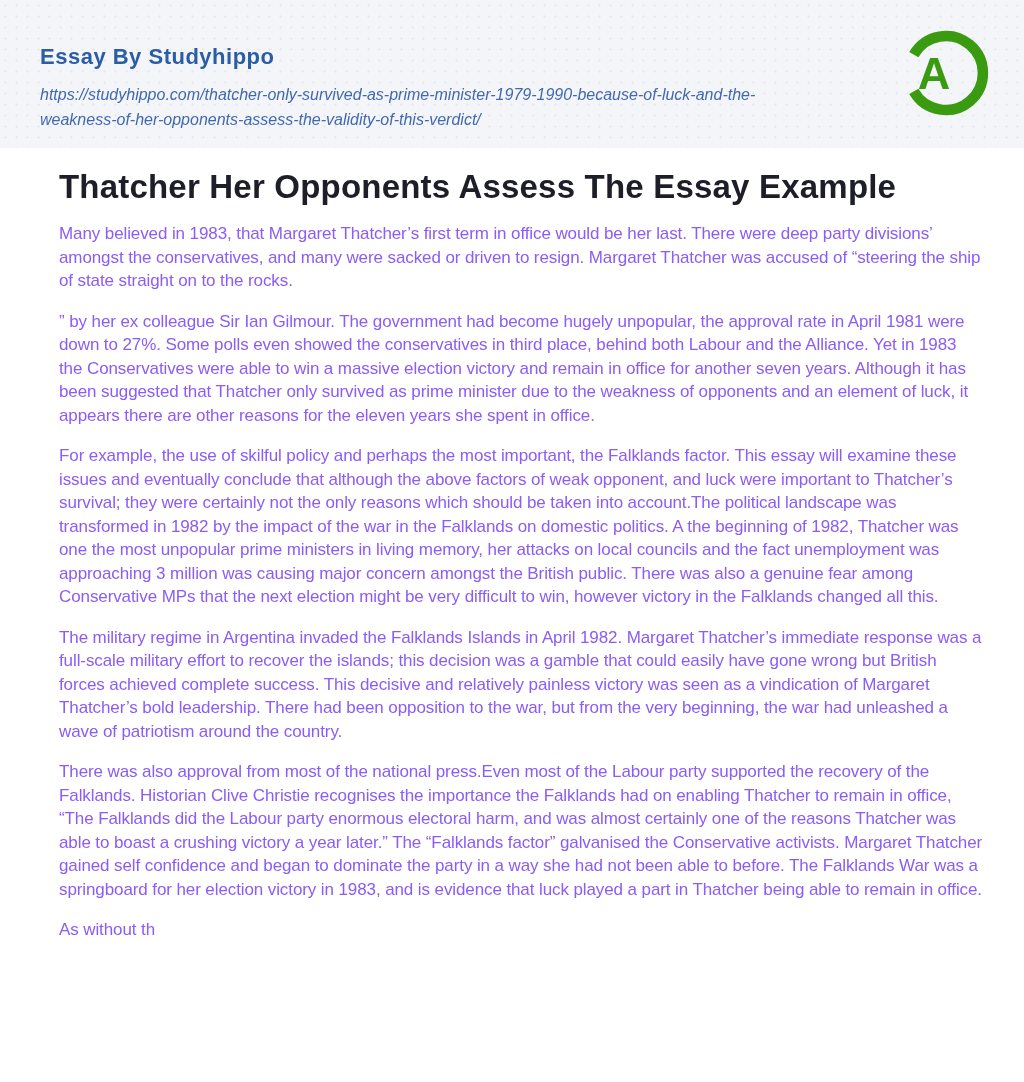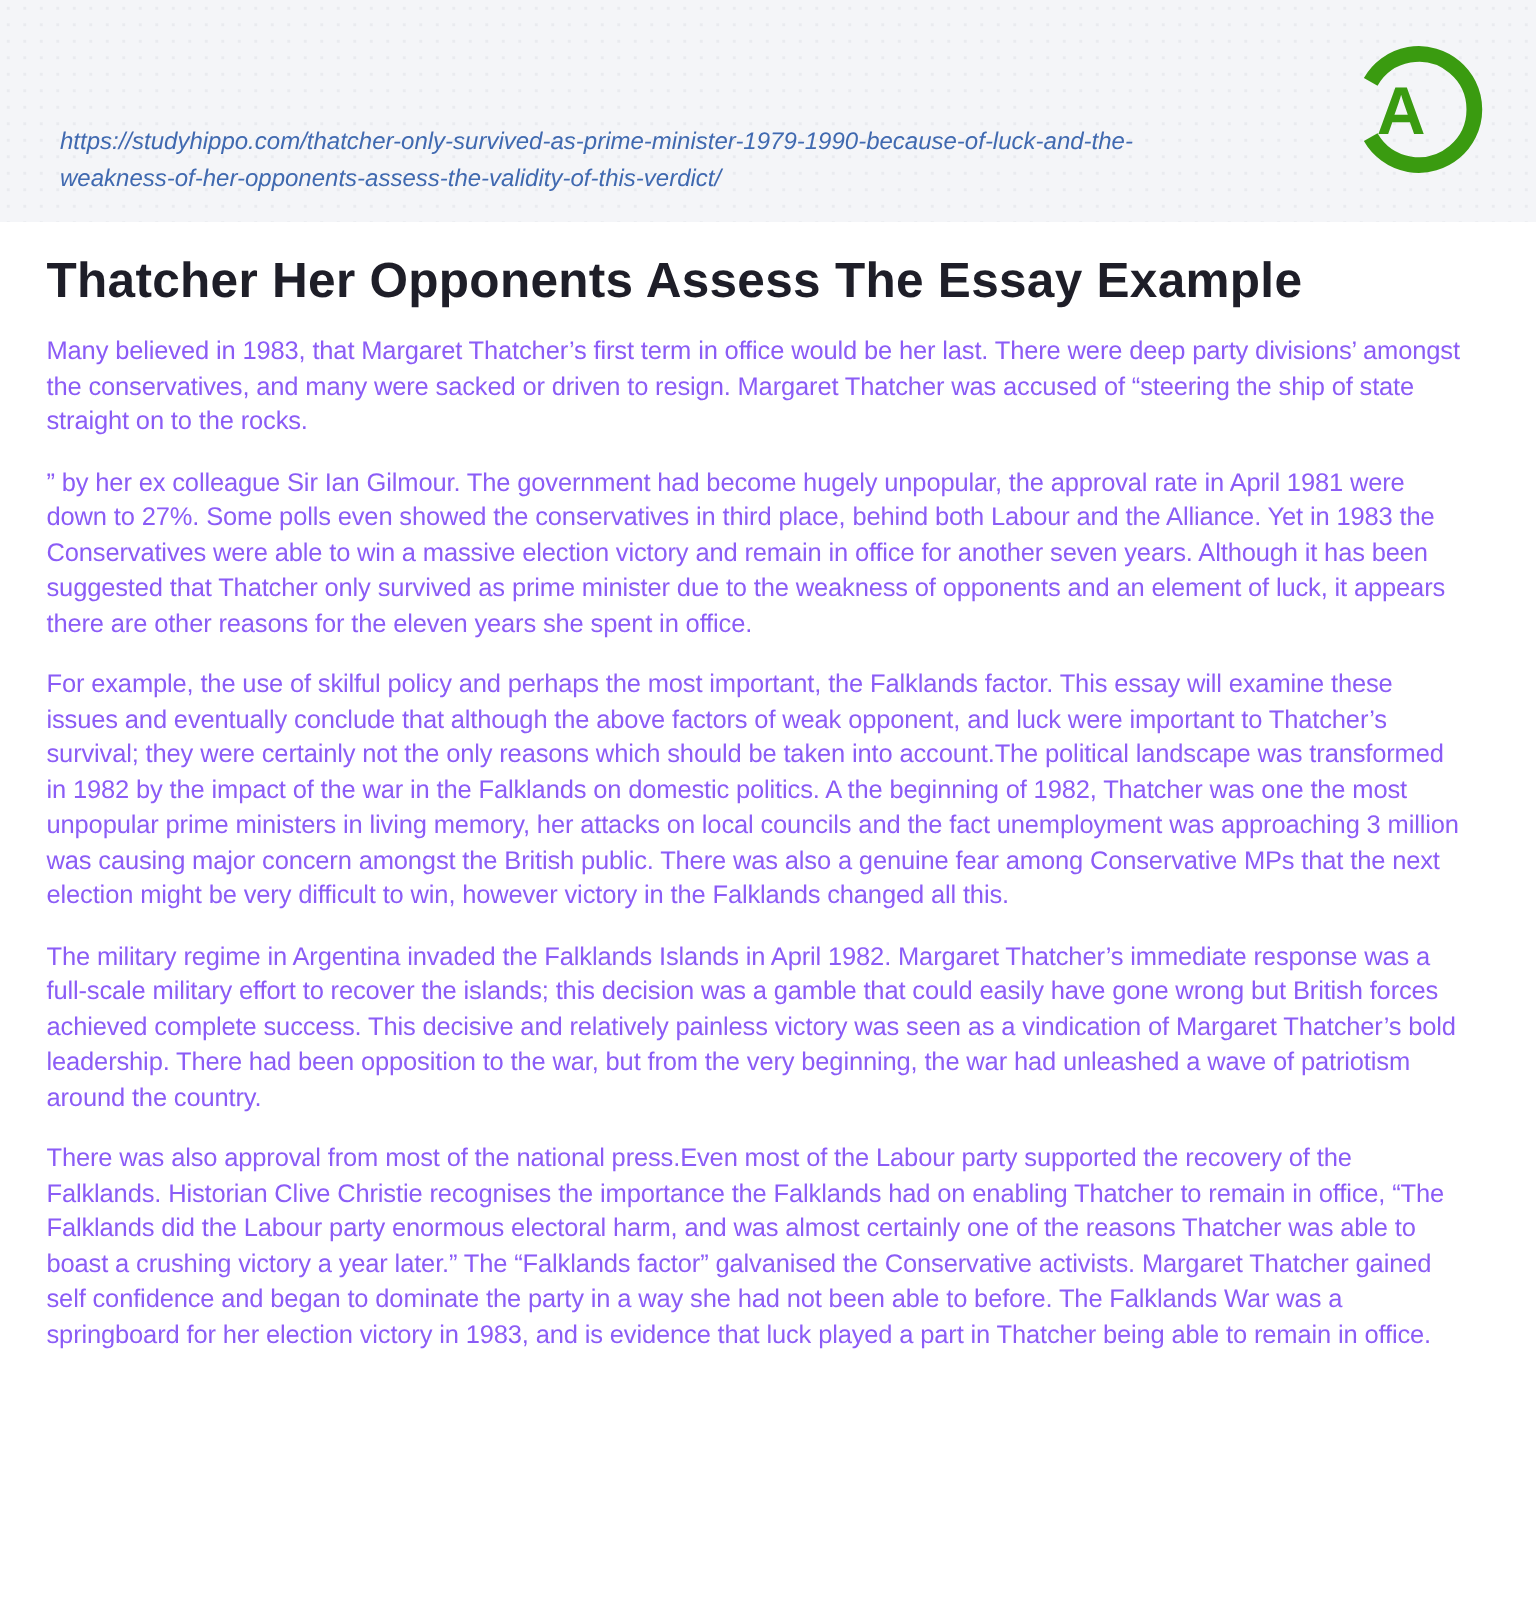--- a/index.html
+++ b/index.html
@@ -43,21 +43,21 @@
     font-style: italic;
   }
   .logo-wrap {
     position: absolute;
     right: 32px;
     top: 26px;
     width: 94px;
     height: 94px;
   }
   .content {
-    padding: 20px 40px 0 31px;
+    padding: 20px 40px 0 59px;
   }
   .article-title {
     margin: 0 0 16px 0;
     max-width: 880px;
     font-size: 33px;
     line-height: 38px;
     font-weight: 700;
     letter-spacing: 0.2px;
     color: #1e1e28;
   }
@@ -67,31 +67,33 @@
     font-size: 17px;
     line-height: 23.5px;
     letter-spacing: -0.1px;
     color: #8b5cf6;
   }
 </style>
 </head>
 <body>
 
 <header class="page-header">
+  <div class="site-label">Essay By Studyhippo</div>
   <a class="source-url" href="#">https://studyhippo.com/thatcher-only-survived-as-prime-minister-1979-1990-because-of-luck-and-the-weakness-of-her-opponents-assess-the-validity-of-this-verdict/</a>
   <div class="logo-wrap">
     <svg width="94" height="94" viewBox="0 0 94 94">
       <path d="M 15.8 28.6 A 37 37 0 1 1 15.8 65.4" fill="none" stroke="#3a9b10" stroke-width="10.5" stroke-linecap="butt"></path>
       <text x="36" y="63" text-anchor="middle" font-family="Liberation Sans, sans-serif" font-size="45" font-weight="bold" fill="#3a9b10">A</text>
     </svg>
   </div>
 </header>
 
 <main class="content">
   <h1 class="article-title">Thatcher Her Opponents Assess The Essay Example</h1>
   <div class="article-body">
     <p>Many believed in 1983, that Margaret Thatcher’s first term in office would be her last. There were deep party divisions’ amongst the conservatives, and many were sacked or driven to resign. Margaret Thatcher was accused of “steering the ship of state straight on to the rocks.</p>
     <p>” by her ex colleague Sir Ian Gilmour. The government had become hugely unpopular, the approval rate in April 1981 were down to 27%. Some polls even showed the conservatives in third place, behind both Labour and the Alliance. Yet in 1983 the Conservatives were able to win a massive election victory and remain in office for another seven years. Although it has been suggested that Thatcher only survived as prime minister due to the weakness of opponents and an element of luck, it appears there are other reasons for the eleven years she spent in office.</p>
     <p>For example, the use of skilful policy and perhaps the most important, the Falklands factor. This essay will examine these issues and eventually conclude that although the above factors of weak opponent, and luck were important to Thatcher’s survival; they were certainly not the only reasons which should be taken into account.The political landscape was transformed in 1982 by the impact of the war in the Falklands on domestic politics. A the beginning of 1982, Thatcher was one the most unpopular prime ministers in living memory, her attacks on local councils and the fact unemployment was approaching 3 million was causing major concern amongst the British public. There was also a genuine fear among Conservative MPs that the next election might be very difficult to win, however victory in the Falklands changed all this.</p>
     <p>The military regime in Argentina invaded the Falklands Islands in April 1982. Margaret Thatcher’s immediate response was a full-scale military effort to recover the islands; this decision was a gamble that could easily have gone wrong but British forces achieved complete success. This decisive and relatively painless victory was seen as a vindication of Margaret Thatcher’s bold leadership. There had been opposition to the war, but from the very beginning, the war had unleashed a wave of patriotism around the country.</p>
     <p>There was also approval from most of the national press.Even most of the Labour party supported the recovery of the Falklands. Historian Clive Christie recognises the importance the Falklands had on enabling Thatcher to remain in office, “The Falklands did the Labour party enormous electoral harm, and was almost certainly one of the reasons Thatcher was able to boast a crushing victory a year later.” The “Falklands factor” galvanised the Conservative activists. Margaret Thatcher gained self confidence and began to dominate the party in a way she had not been able to before. The Falklands War was a springboard for her election victory in 1983, and is evidence that luck played a part in Thatcher being able to remain in office.</p>
+    <p>As without th</p>
   </div>
 </main>
 
 </body></html>

